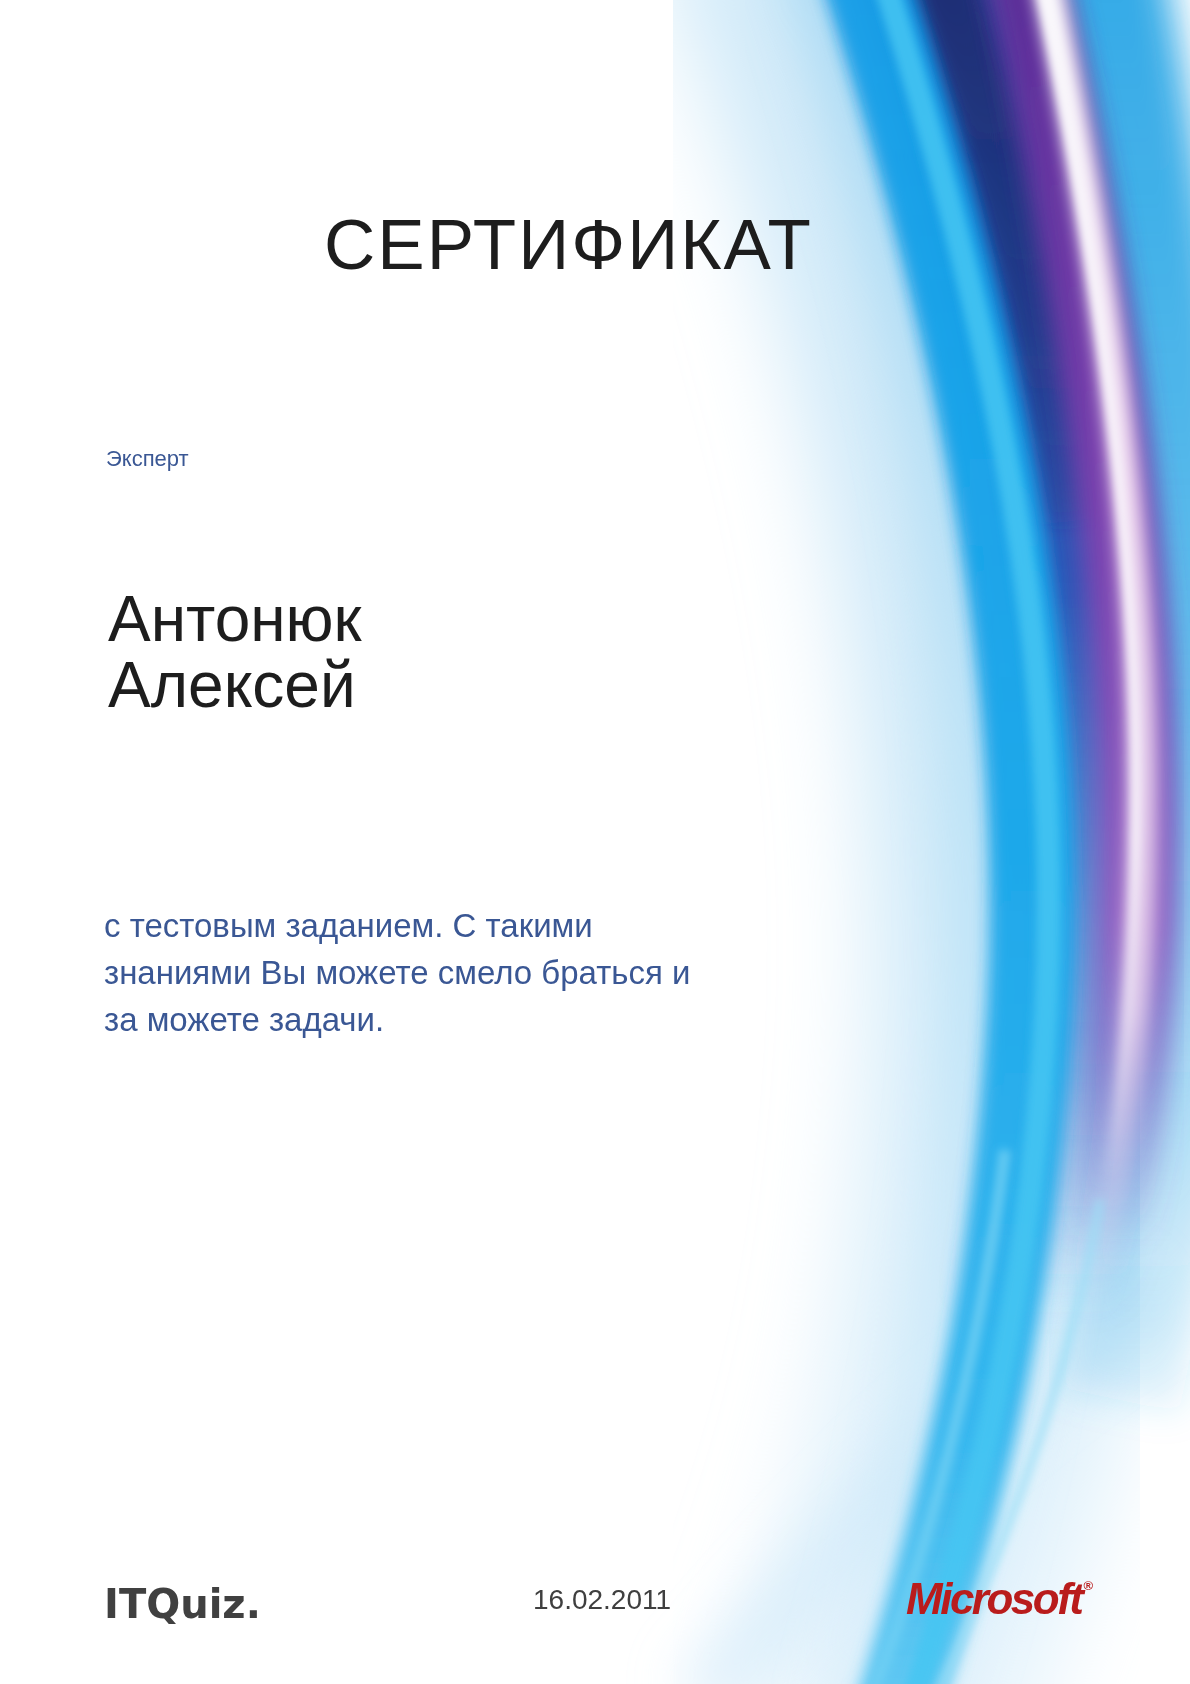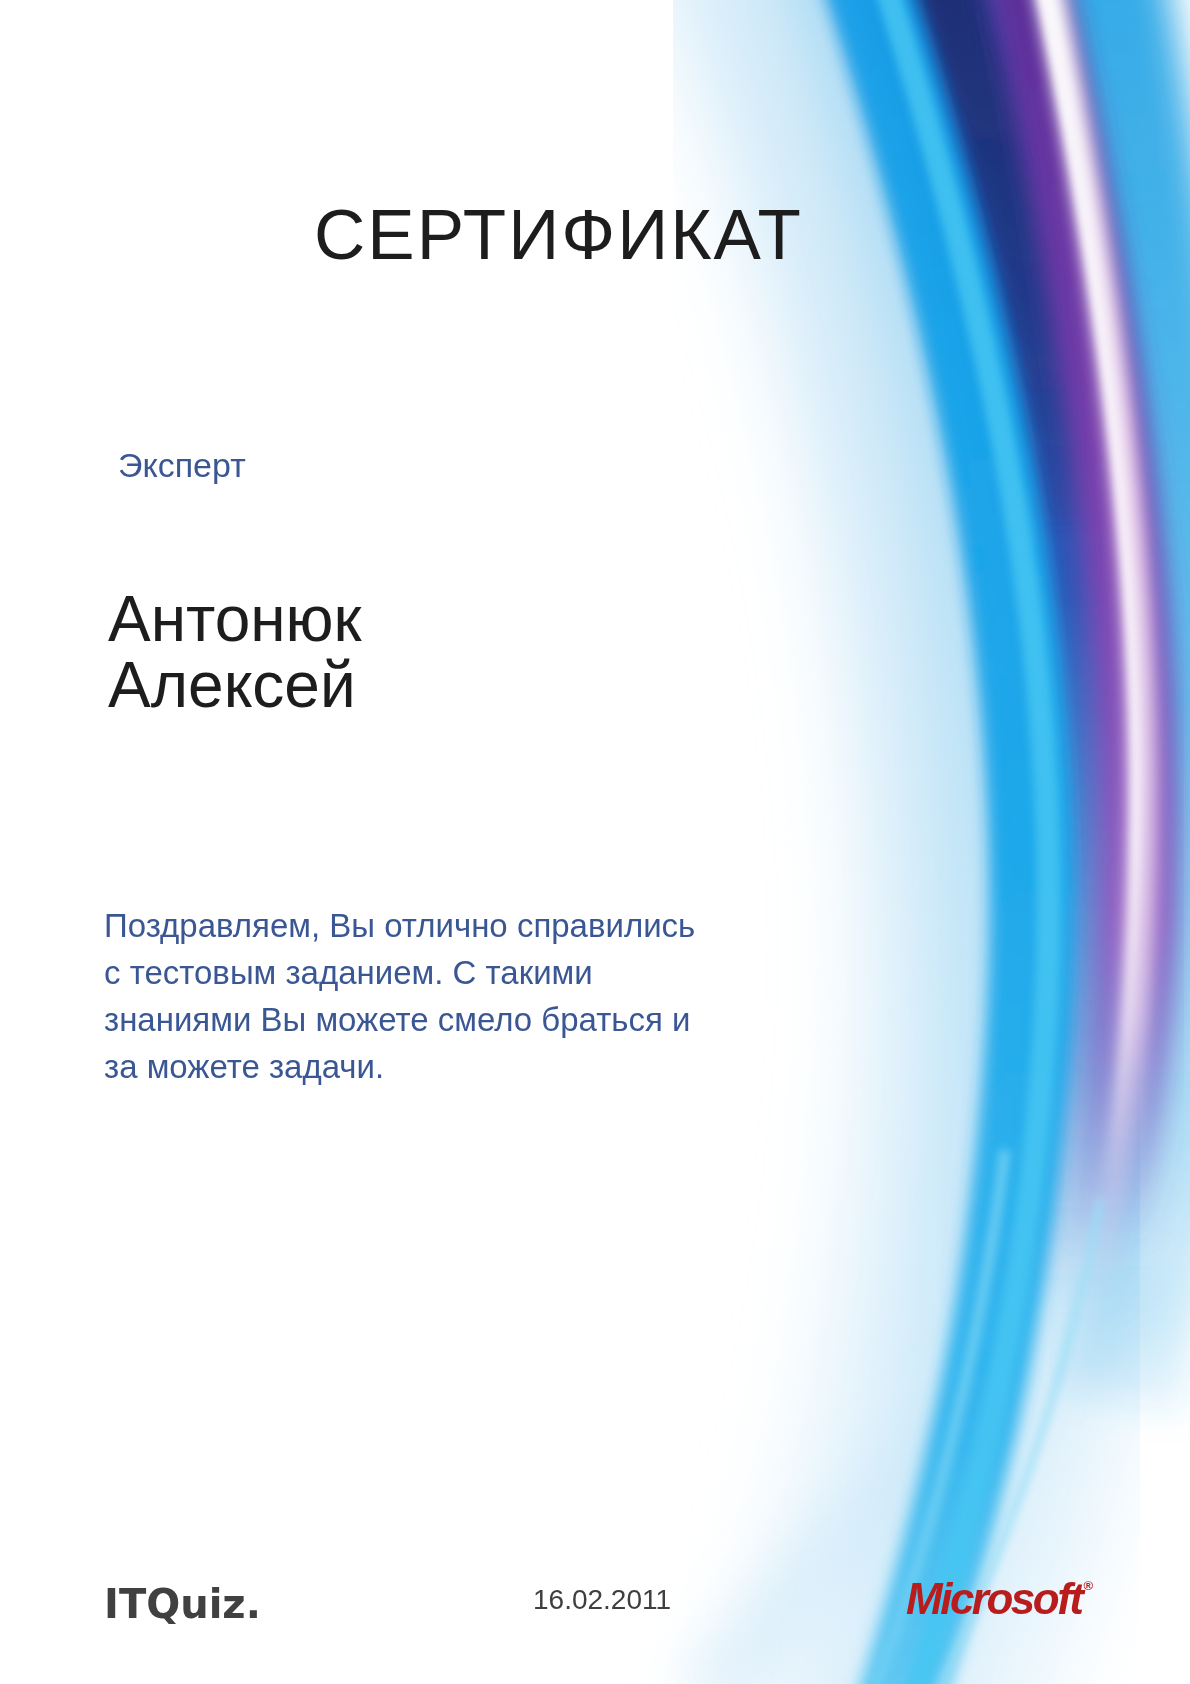--- a/index.html
+++ b/index.html
@@ -13,31 +13,31 @@
   }
   .swoosh {
     position: absolute;
     top: 0; left: 0;
     width: 1190px; height: 1684px;
     display: block;
   }
   .title {
     position: absolute;
     left: 312px; top: 192px;
-    margin: 2px;
+    margin: 12px;
     font-size: 71px;
     font-weight: 400;
     letter-spacing: 2px;
     color: var(--text_dark, #1d1d1d);
     white-space: nowrap;
   }
   .level {
     position: absolute;
-    left: 118px; top: 446px;
-    font-size: 34px;
+    left: 106px; top: 446px;
+    font-size: 22px;
     color: var(--text_blue, #3a5794);
     white-space: nowrap;
   }
   .name {
     position: absolute;
     left: 108px; top: 586px;
     font-size: 64px;
     line-height: 66px;
     color: var(--text_dark, #1d1d1d);
   }
@@ -180,21 +180,20 @@
   <h1 class="title">СЕРТИФИКАТ</h1>
 
   <div class="level">Эксперт</div>
 
   <div class="name">
     <div>Антонюк</div>
     <div>Алексей</div>
   </div>
 
   <div class="message">
-    <div>Поздравляем, Вы отлично справились</div>
     <div>с тестовым заданием. С такими</div>
     <div>знаниями Вы можете смело браться и</div>
     <div>за можете задачи.</div>
   </div>
 
   <div class="issuer">ITQuiz.</div>
 
   <div class="date">16.02.2011</div>
 
   <div class="ms-logo"><span>Microsoft</span><span class="reg">®</span></div>

